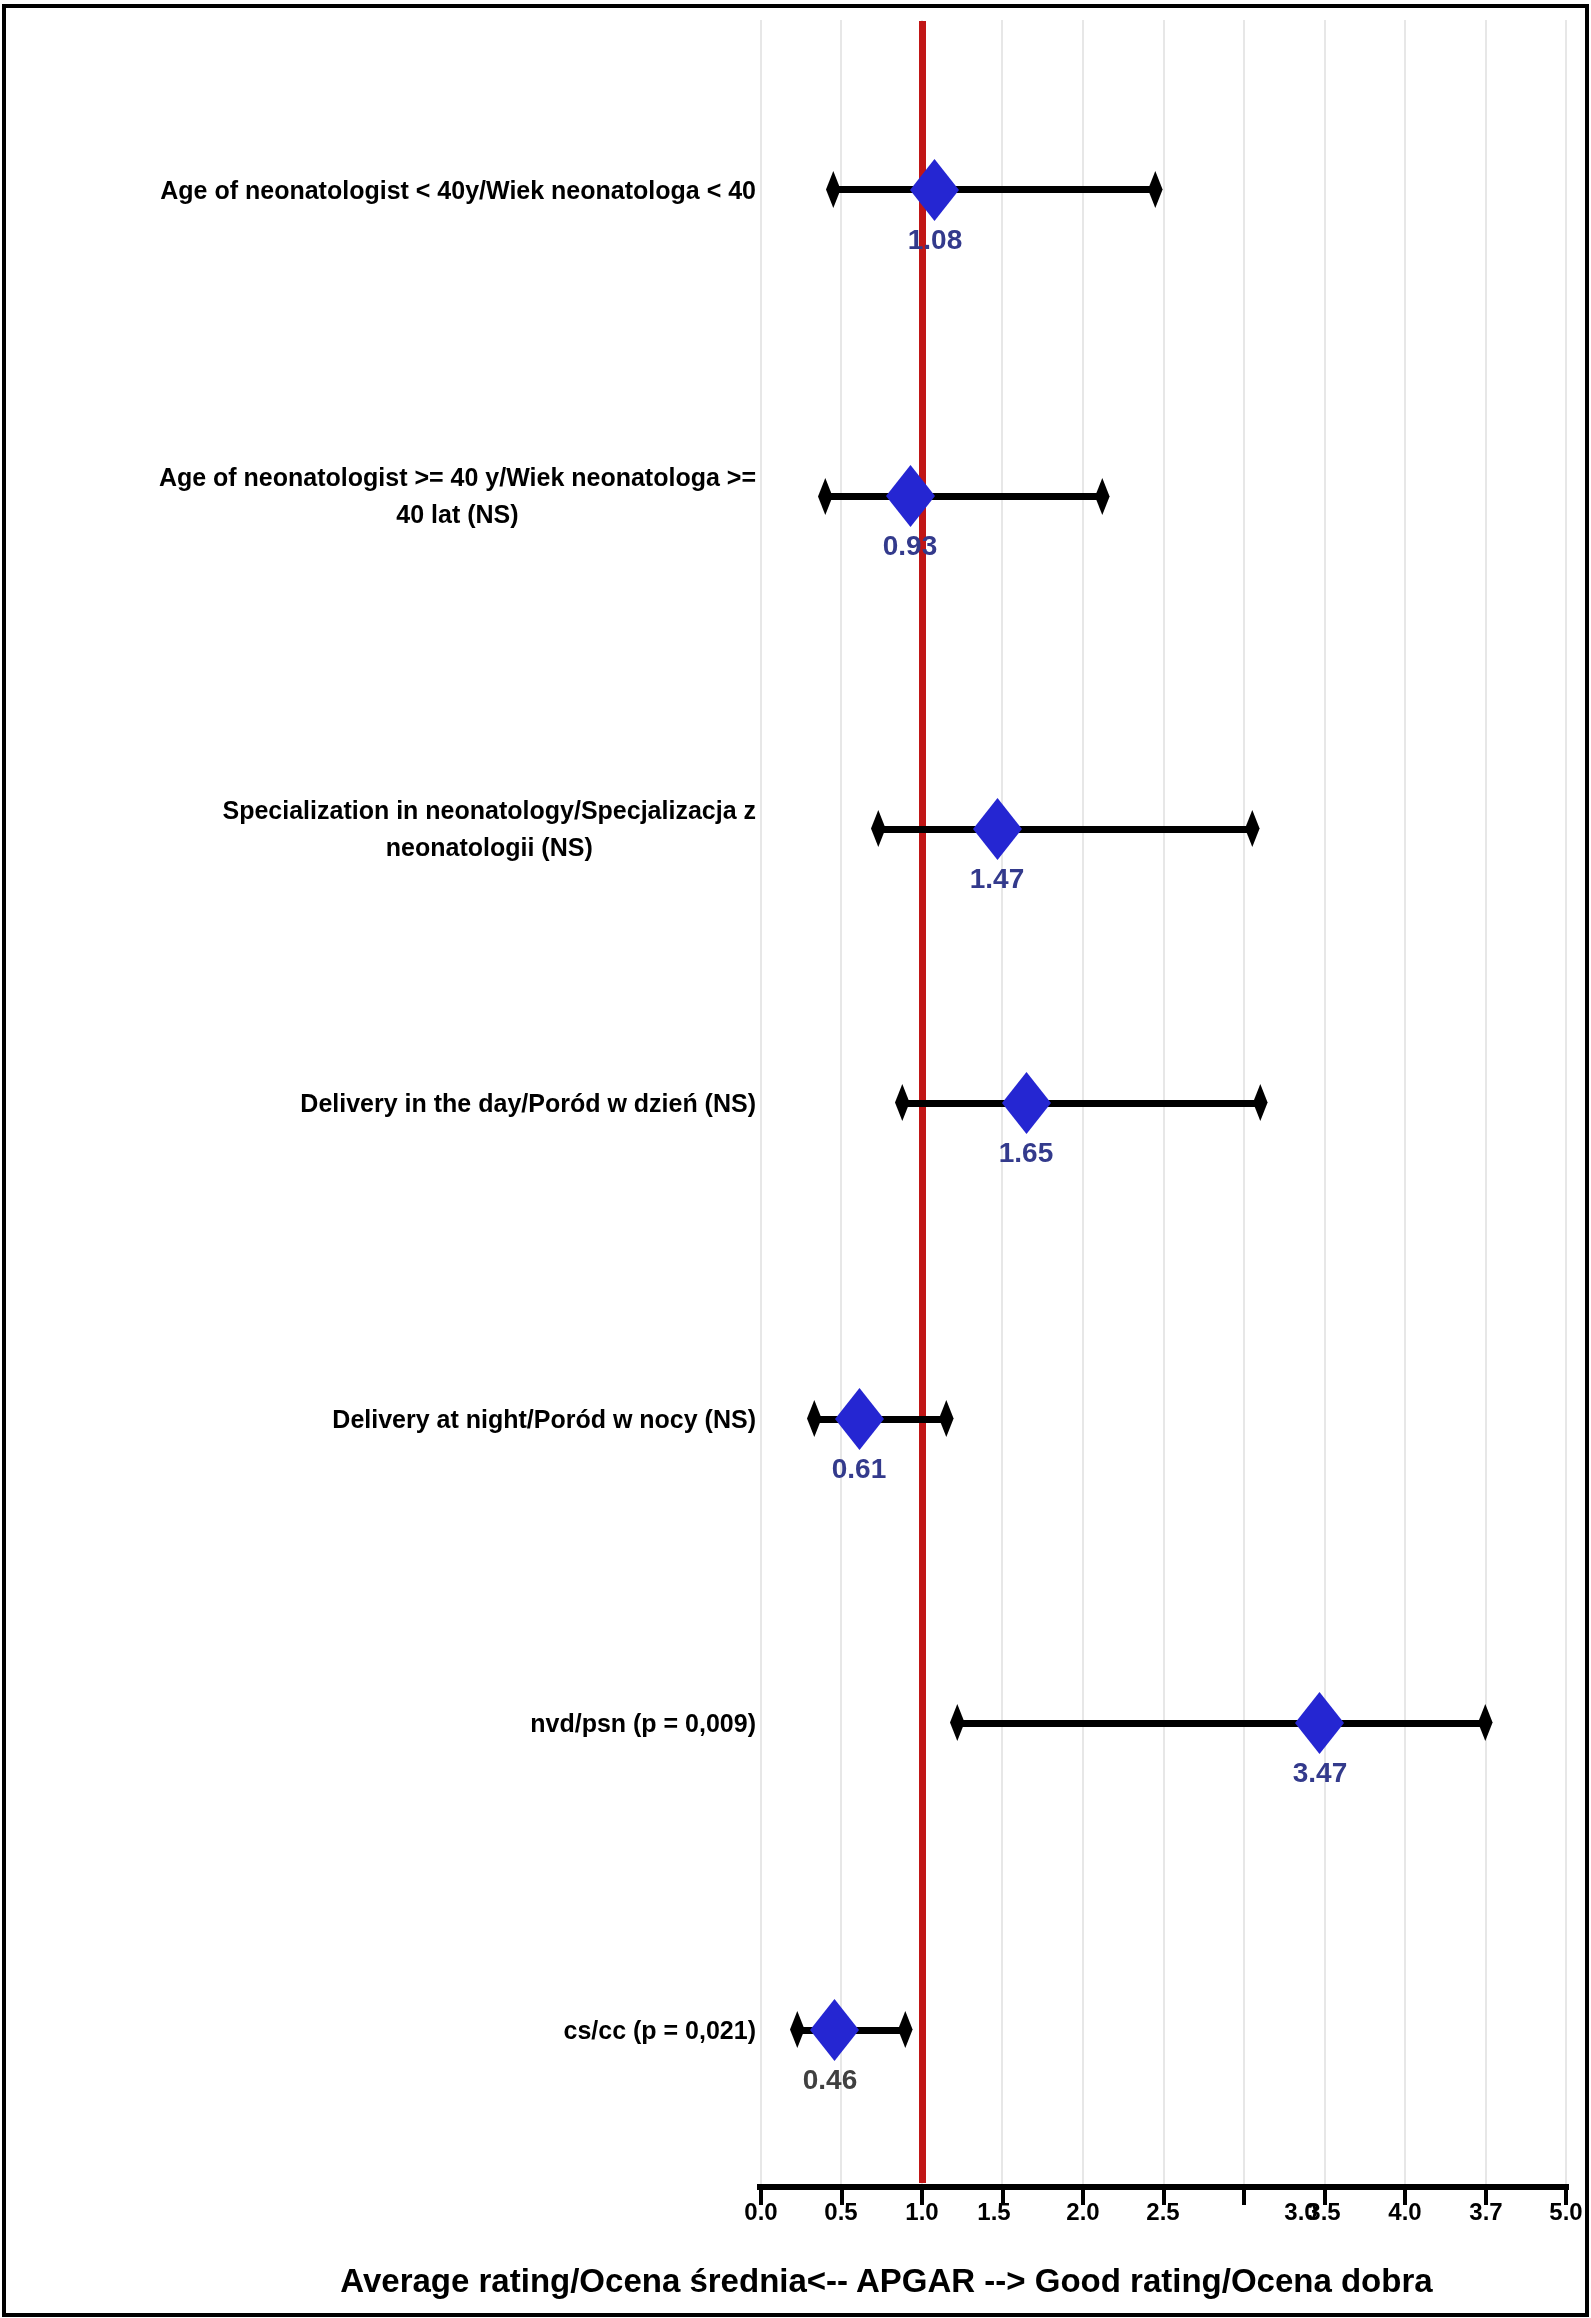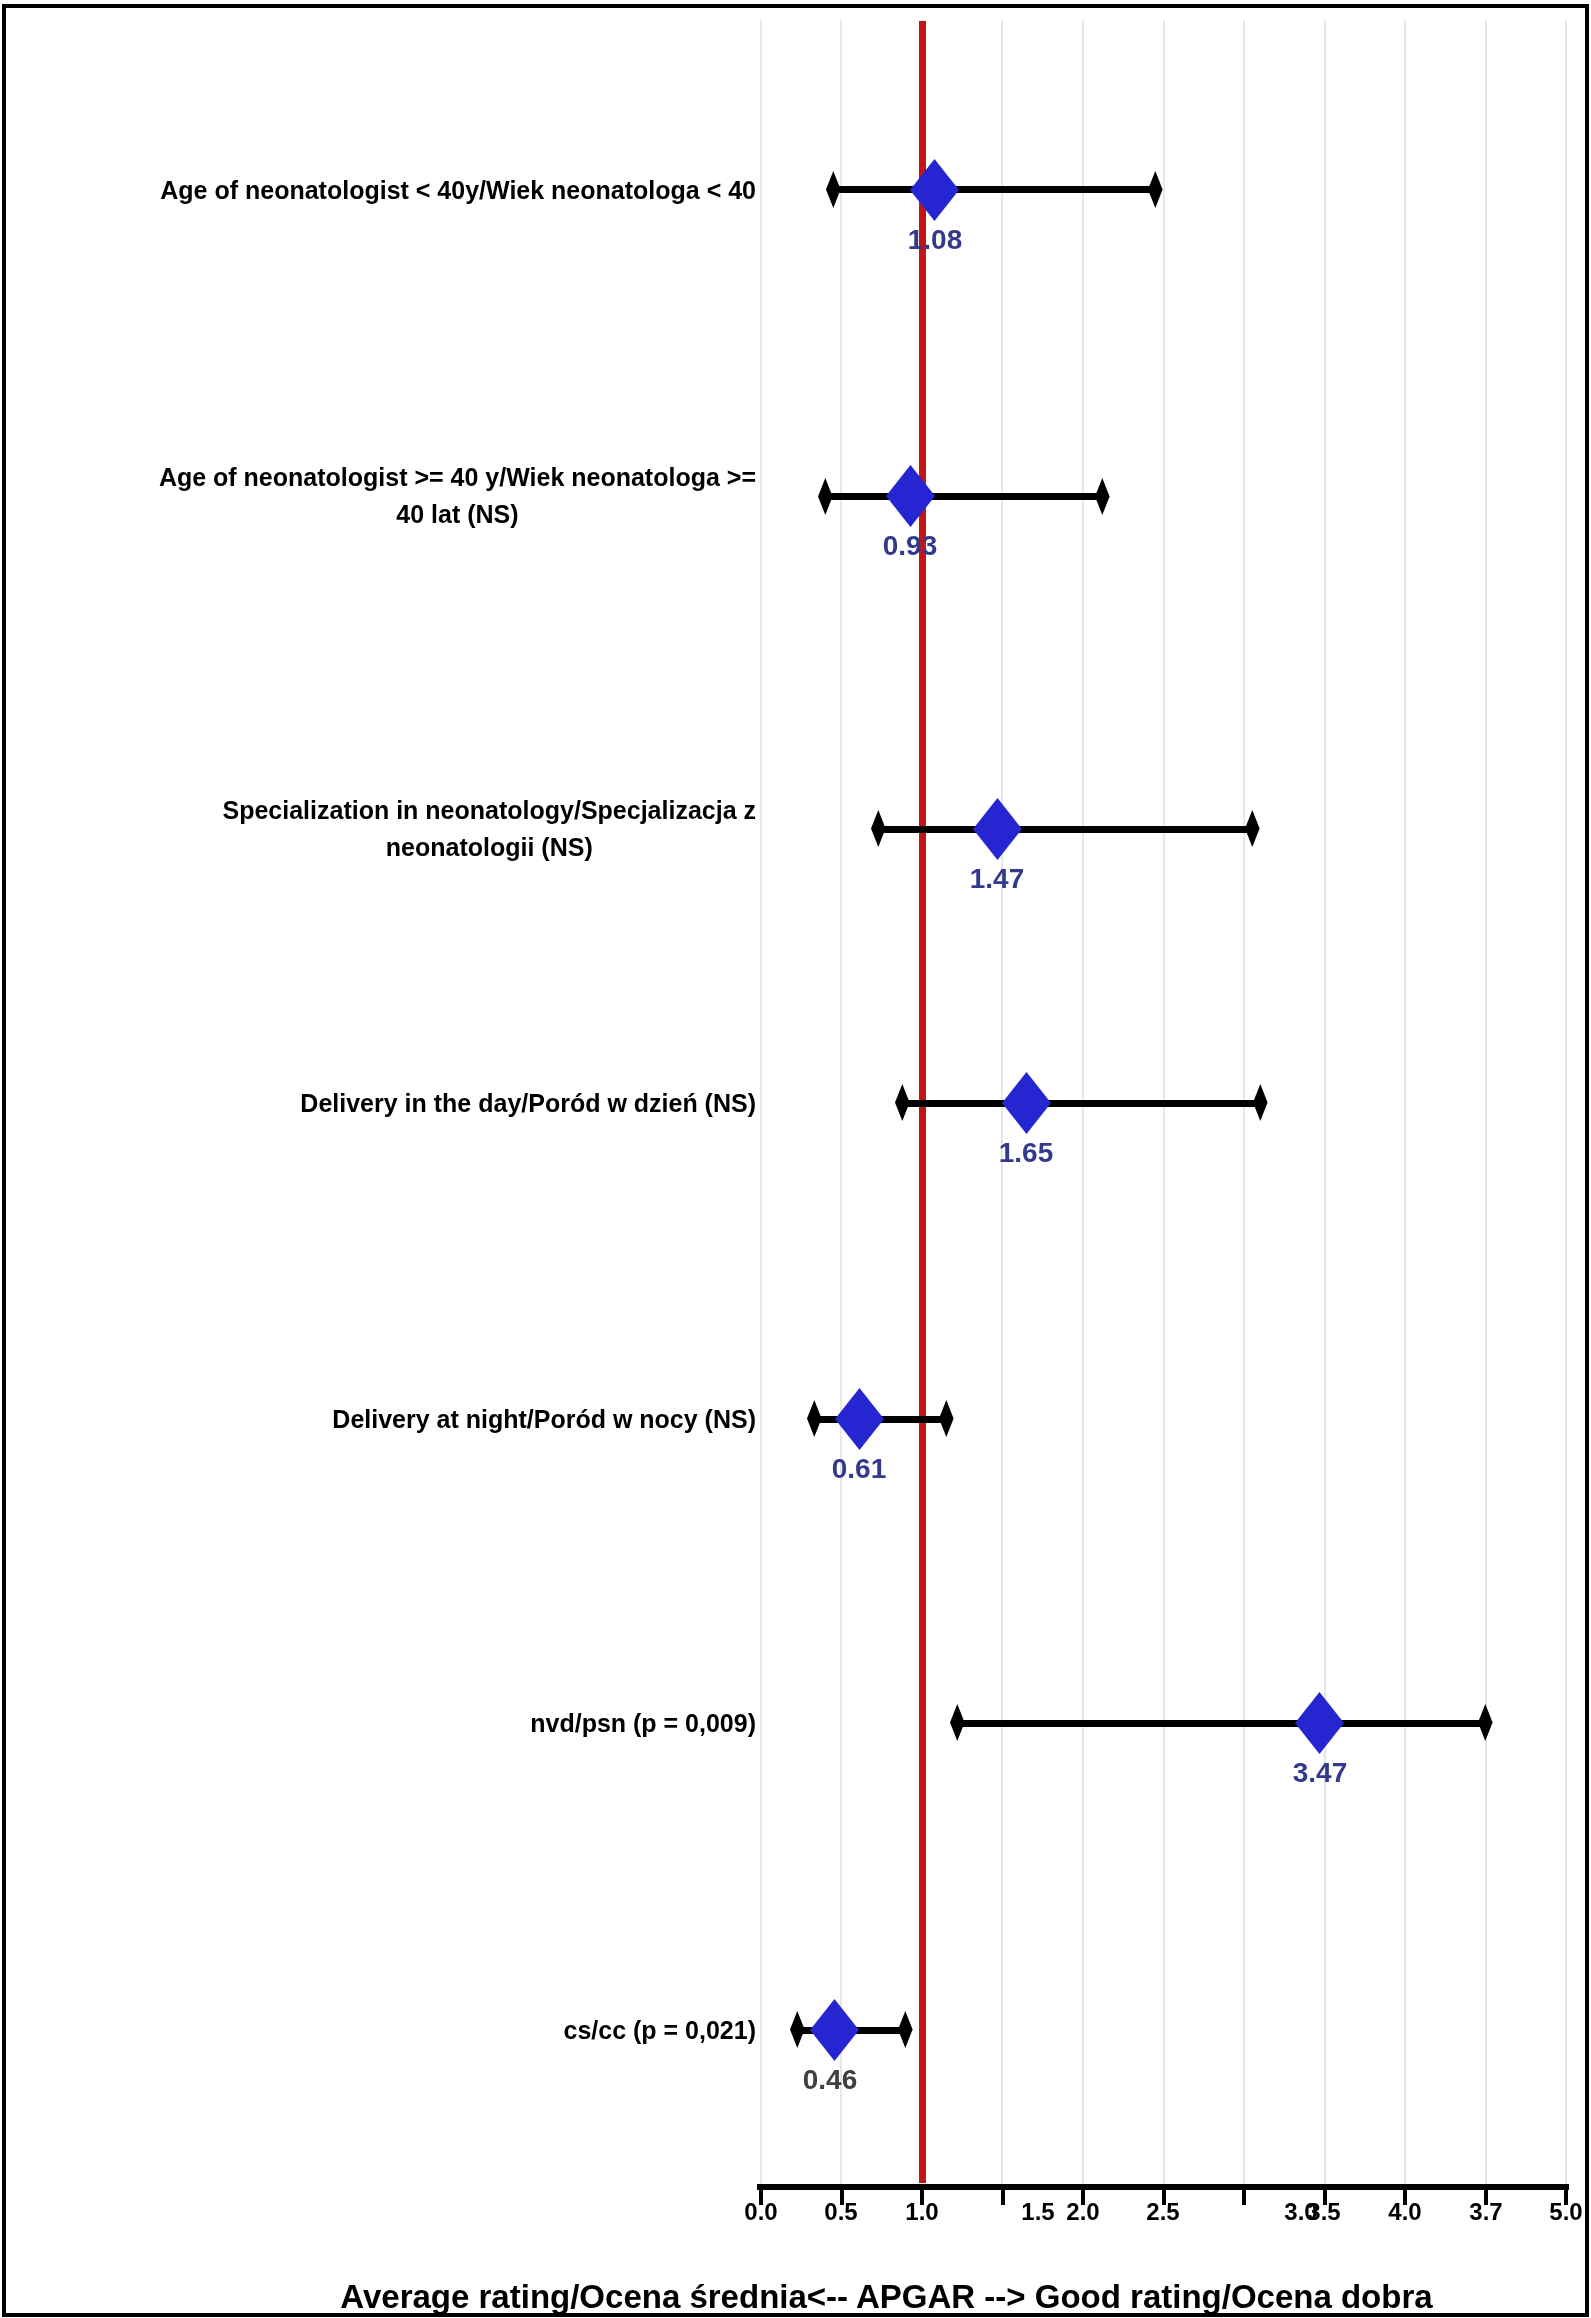--- a/index.html
+++ b/index.html
@@ -159,32 +159,32 @@
     </div>
   <div id="axis-line" style="left: 757px; width: 812px; top: 2184px;"></div>
   <div id="ticks-layer">
       <div class="tick" style="left: 759px; top: 2189px;"></div>
       <div class="tick-label" style="left: 761px; top: 2198px;">0.0</div>
       <div class="tick" style="left: 840px; top: 2189px;"></div>
       <div class="tick-label" style="left: 841px; top: 2198px;">0.5</div>
       <div class="tick" style="left: 920px; top: 2189px;"></div>
       <div class="tick-label" style="left: 922px; top: 2198px;">1.0</div>
       <div class="tick" style="left: 1001px; top: 2189px;"></div>
-      <div class="tick-label" style="left: 1038px; top: 2198px;">1.5</div>
+      <div class="tick-label" style="left: 994px; top: 2198px;">1.5</div>
       <div class="tick" style="left: 1081px; top: 2189px;"></div>
       <div class="tick-label" style="left: 1083px; top: 2198px;">2.0</div>
       <div class="tick" style="left: 1162px; top: 2189px;"></div>
       <div class="tick-label" style="left: 1163px; top: 2198px;">2.5</div>
       <div class="tick" style="left: 1242px; top: 2189px;"></div>
       <div class="tick-label" style="left: 1301px; top: 2198px;">3.0</div>
       <div class="tick" style="left: 1323px; top: 2189px;"></div>
       <div class="tick-label" style="left: 1324px; top: 2198px;">3.5</div>
       <div class="tick" style="left: 1403px; top: 2189px;"></div>
       <div class="tick-label" style="left: 1405px; top: 2198px;">4.0</div>
       <div class="tick" style="left: 1484px; top: 2189px;"></div>
       <div class="tick-label" style="left: 1486px; top: 2198px;">3.7</div>
       <div class="tick" style="left: 1564px; top: 2189px;"></div>
       <div class="tick-label" style="left: 1566px; top: 2198px;">5.0</div>
     </div>
-  <div id="axis-title" style="top: 2262px; margin-top: 16px;">Average rating/Ocena średnia&lt;-- APGAR --&gt; Good rating/Ocena dobra</div>
+  <div id="axis-title" style="top: 2262px;">Average rating/Ocena średnia&lt;-- APGAR --&gt; Good rating/Ocena dobra</div>
   <div id="frame"></div>
 </div>
 
 
 </body></html>

